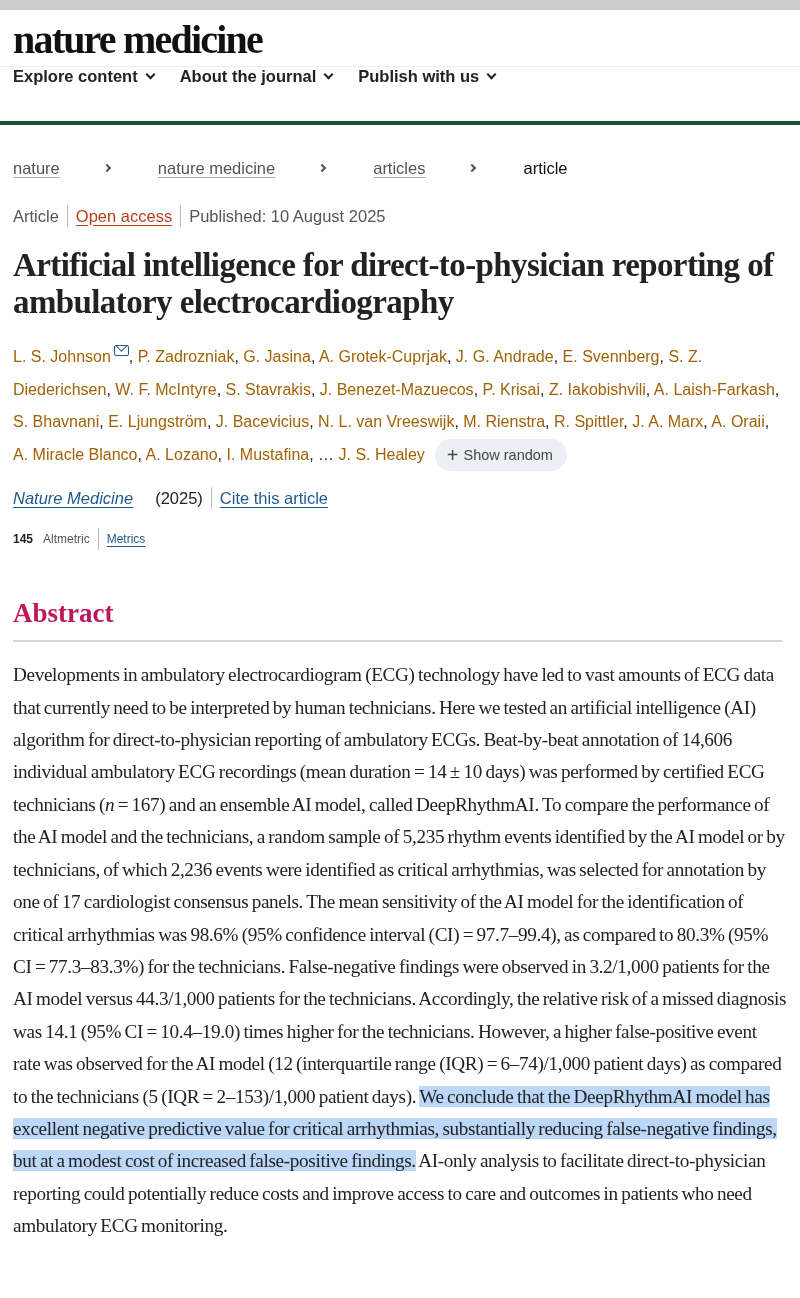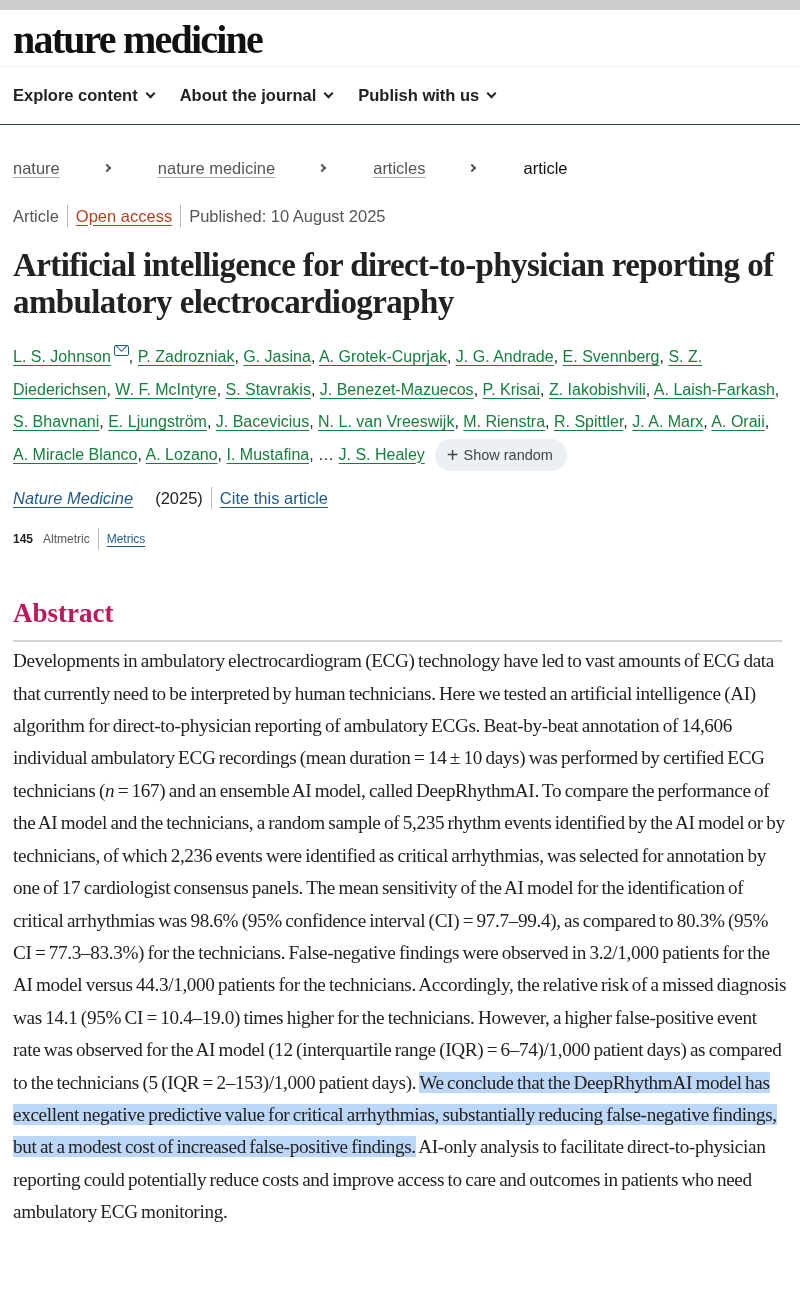--- a/index.html
+++ b/index.html
@@ -4,56 +4,56 @@
   <style>
     * { box-sizing: border-box; margin: 0; padding: 0; }
     html, body { width: 800px; background: #ffffff; }
     body { font-family: "Liberation Sans", sans-serif; color: #222; overflow-x: hidden; }
 
     .top-strip { height: 10px; background: #cccccc; }
 
     .logo-bar { height: 57px; padding: 12px 13px 0; border-bottom: 1px solid #eeeeee; }
     .logo { font-family: "Liberation Serif", serif; font-weight: 700; font-size: 40px; letter-spacing: -1.8px; color: #111; line-height: 36px; }
 
-    .nav { height: 58px; display: flex; align-items: center; padding: 0 13px; border-bottom: 1px solid #14532d; }
+    .nav { height: 58px; display: flex; align-items: flex-start; padding: 0 13px; border-bottom: 4px solid #14532d; }
     .nav-item { display: flex; align-items: center; font-weight: 700; font-size: 16.5px; color: #222; margin-right: 26px; cursor: pointer; }
     .nav-item .chev { display: inline-block; width: 7px; height: 7px; border-right: 2px solid #222; border-bottom: 2px solid #222; transform: rotate(45deg); margin-left: 9px; margin-top: -5px; }
 
     .breadcrumb { display: flex; align-items: center; padding: 0 13px; height: 40px; margin-top: 23px; font-size: 16.5px; color: #555; gap: 36px; }
     .breadcrumb a { color: #555; text-decoration: underline; text-decoration-color: #aaa; text-underline-offset: 3px; }
     .breadcrumb .sep { display: inline-block; width: 6px; height: 6px; border-right: 2px solid #555; border-top: 2px solid #555; transform: rotate(45deg); margin: 0 12px 0 8px; }
     .breadcrumb .current { color: #111; }
 
     .meta-line { display: flex; align-items: center; padding: 0 13px; margin-top: 17px; font-size: 16.5px; color: #555; height: 22px; }
     .meta-line .divider { width: 1px; height: 22px; background: #bbb; margin: 0 8px; }
     .meta-line .oa { color: #b3401b; text-decoration: underline; text-underline-offset: 3px; }
 
     .title { font-family: "Liberation Serif", serif; font-weight: 700; font-size: 33px; line-height: 37px; color: #222; padding: 0 13px; margin-top: 20px; letter-spacing: -0.6px; }
 
     .authors { padding: 0 13px; margin-top: 20px; font-size: 16px; line-height: 32.5px; color: #222; }
-    .authors a { color: #15803d; text-decoration: underline; text-underline-offset: 3px; }
+    .authors a { color: #a16207; text-underline-offset: 3px; }
     .mail-icon { display: inline-block; width: 15px; height: 11px; border: 1.5px solid #1f5a8c; border-radius: 2px; position: relative; vertical-align: 6px; margin-left: 3px; overflow: hidden; }
     .mail-icon::after { content: ""; position: absolute; left: 2px; top: -5px; width: 8px; height: 8px; border-right: 1.5px solid #1f5a8c; border-bottom: 1.5px solid #1f5a8c; transform: rotate(45deg); }
     .show-authors { display: inline-flex; align-items: center; background: #eceff3; border-radius: 16px; padding: 0 14px 0 12px; height: 32px; font-size: 14.5px; color: #444; margin-left: 10px; vertical-align: middle; cursor: pointer; }
     .show-authors .plus { font-size: 20px; margin-right: 5px; line-height: 20px; }
 
     .journal-line { display: flex; align-items: center; padding: 0 13px; margin-top: 16px; font-size: 16.5px; color: #222; height: 22px; }
     .journal-line .jname { color: #1f5a8c; font-style: italic; text-decoration: underline; text-underline-offset: 3px; }
     .journal-line .divider { width: 1px; height: 22px; background: #bbb; margin: 0 8px; }
     .journal-line .cite { color: #1f5a8c; text-decoration: underline; text-underline-offset: 3px; }
 
     .metrics-line { display: flex; align-items: center; padding: 0 13px; margin-top: 19px; font-size: 12px; color: #555; height: 22px; }
     .metrics-line .num { font-weight: 700; color: #222; margin-right: 10px; }
     .metrics-line .divider { width: 1px; height: 22px; background: #bbb; margin: 0 8px; }
     .metrics-line .metrics { color: #1f5a8c; text-decoration: underline; text-underline-offset: 3px; }
 
     .abstract-heading { font-family: "Liberation Serif", serif; font-weight: 700; font-size: 27px; color: #be185d; padding: 0 13px; margin-top: 46px; line-height: 34px; }
     .abstract-rule { margin: 10px 18px 0 13px; height: 2px; background: #d5d5d5; }
 
-    .abstract-body { padding: 0 13px 0 13px; margin-top: 3px; font-family: "Liberation Serif", serif; font-size: 19.2px; line-height: 32.4px; color: #222; letter-spacing: -0.35px; word-spacing: -1px; }
+    .abstract-body { padding: 0 13px 0 13px; margin-top: 17px; font-family: "Liberation Serif", serif; font-size: 19.2px; line-height: 32.4px; color: #222; letter-spacing: -0.35px; word-spacing: -1px; }
     .abstract-body .hl { background: #bcd7f7; }
     .abstract-body i { font-style: italic; }
   </style>
 </head>
 <body>
 
 <div class="top-strip"></div>
 
 <header>
   <div class="logo-bar">

